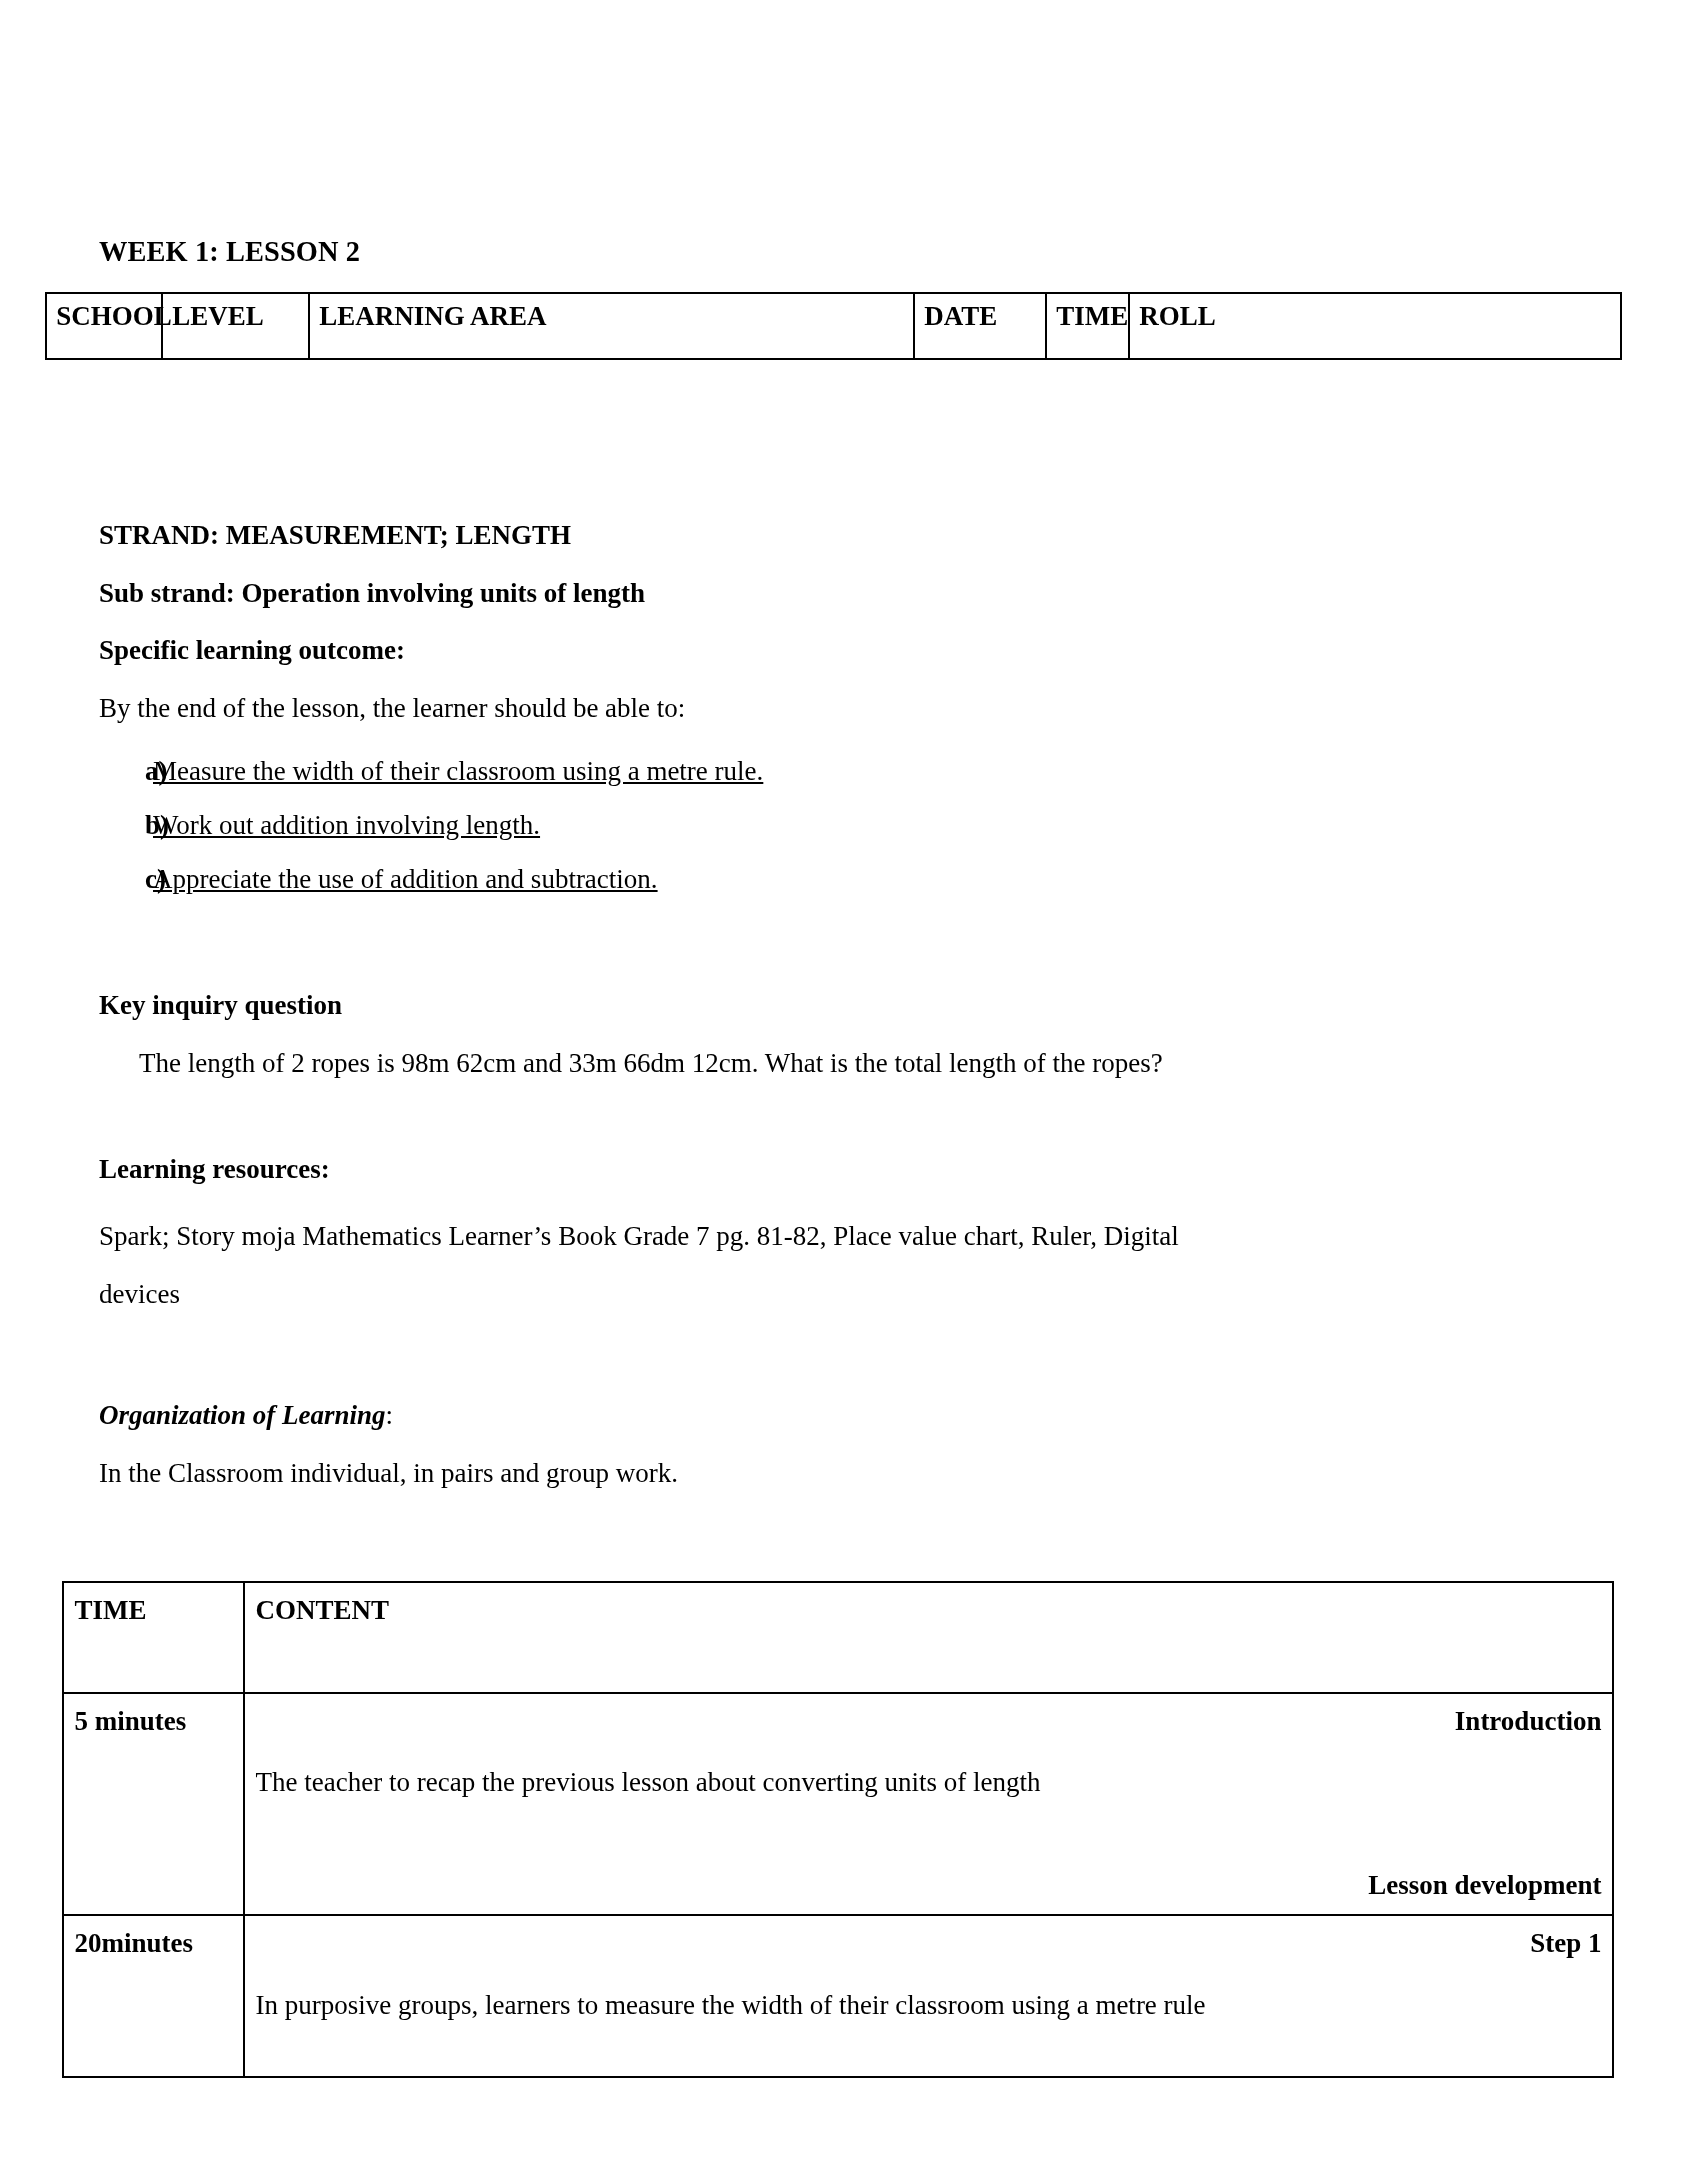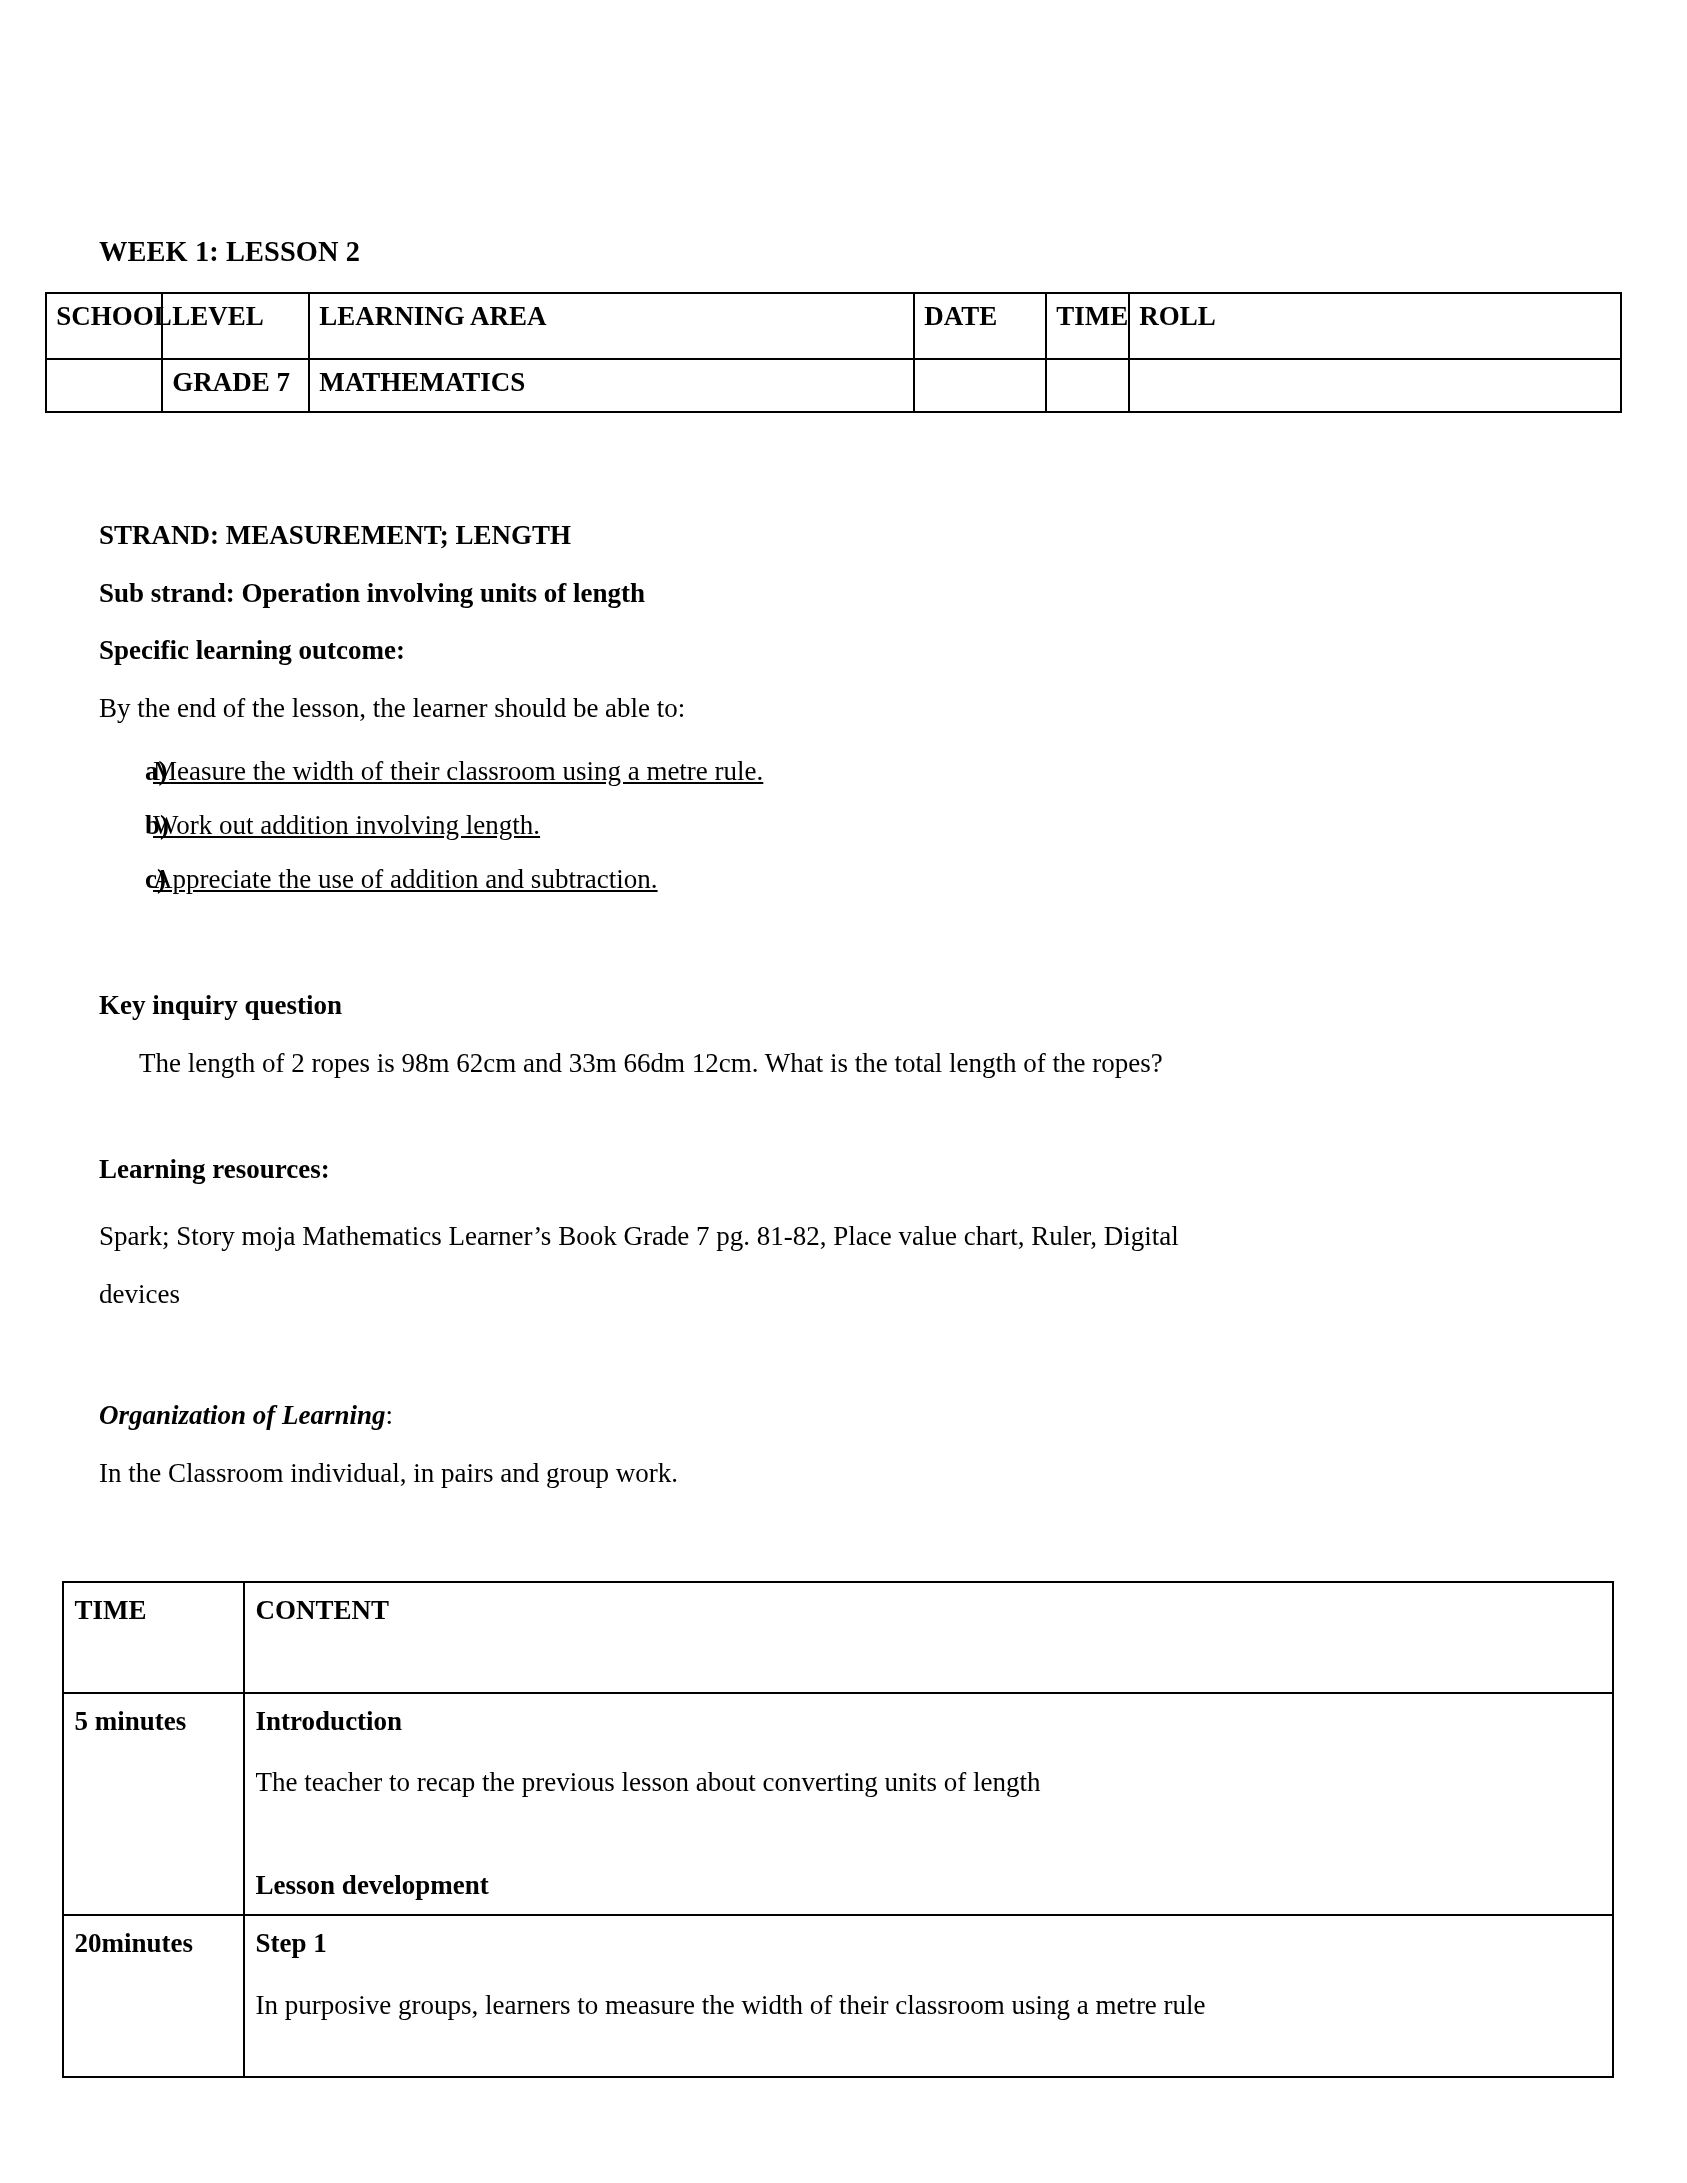--- a/index.html
+++ b/index.html
@@ -129,21 +129,21 @@
   .plan-table td.time-cell {
     font-weight: bold;
     white-space: nowrap;
   }
   .plan-table .hdr-cell {
     font-weight: bold;
     height: 111px;
   }
   .plan-table .body-cell { height: 0; }
 
-  .cell-bold { font-weight: bold; }
+  .cell-bold { font-weight: bold; text-align: right; }
   .cell-norm { font-weight: normal; }
 
   .gap-sm { height: 22.5px; }
   .gap-md { height: 64px; }
   .gap-lg { height: 42px; }
 
   .time-pad-top { padding-top: 8px; }
 </style>
 </head>
 <body>
@@ -163,28 +163,20 @@
     </colgroup>
     <tbody>
       <tr class="header-row">
         <td>SCHOOL</td>
         <td>LEVEL</td>
         <td>LEARNING AREA</td>
         <td>DATE</td>
         <td>TIME</td>
         <td>ROLL</td>
       </tr>
-      <tr class="value-row">
-        <td></td>
-        <td>GRADE 7</td>
-        <td>MATHEMATICS</td>
-        <td></td>
-        <td></td>
-        <td></td>
-      </tr>
     </tbody>
   </table>
 
   <div class="block heading-bold" style="top:516px;">STRAND: MEASUREMENT; LENGTH</div>
 
   <div class="block heading-bold" style="top:574px;">Sub strand: Operation involving units of length</div>
 
   <div class="block heading-bold" style="top:631px;">Specific learning outcome:</div>
 
   <div class="block para" style="top:689px;">By the end of the lesson, the learner should be able to:</div>

